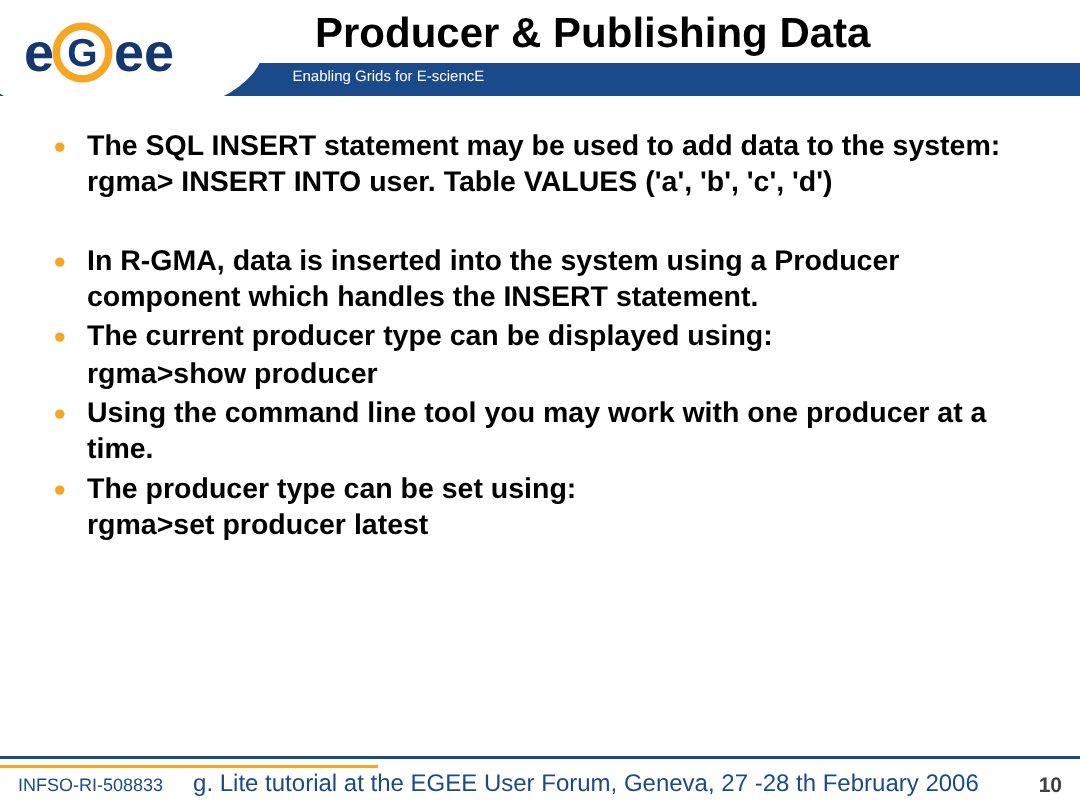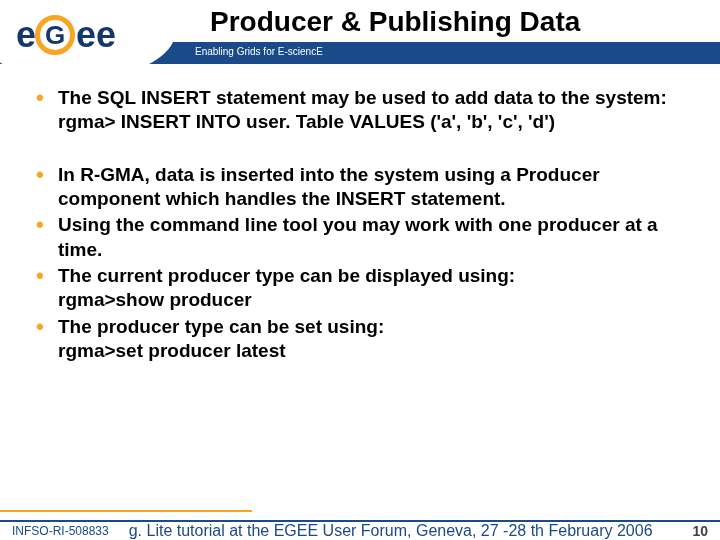--- a/index.html
+++ b/index.html
@@ -50,21 +50,21 @@
     position: relative; padding-left: 24px; margin-bottom: 2px;
     font-size: 19px; font-weight: 700; color: #000; line-height: 1.28;
   }
   ul.bullets > li::before {
     content: "•"; position: absolute; left: 2px; top: 0;
     color: #f6a623; font-size: 22px; line-height: 1.1;
   }
   .subline { display: block; }
   .gap { height: 26px; }
   .footer {
-    position: absolute; left: 0; bottom: 0; width: 100%; height: 20px;
+    position: absolute; left: 0; bottom: 0; width: 100%; height: 36px;
     display: flex; align-items: center; border-top: 2px solid #1a4a8a;
     padding: 0 12px;
   }
   .footer-left {
     font-size: 12px; color: #1a4a8a; flex: 0 0 auto; margin-right: 20px;
   }
   .footer-center {
     flex: 1; font-size: 16px; font-weight: 400; color: #1a4a8a;
   }
   .footer-right {
@@ -103,25 +103,25 @@
     </li>
   </ul>
 
   <div class="gap"></div>
 
   <ul class="bullets">
     <li>
       <span>In R-GMA, data is inserted into the system using a Producer component which handles the INSERT statement.</span>
     </li>
     <li>
-      <span>Using the command line tool you may work with one producer at a time.</span>
+      <span>The current producer type can be displayed using:</span>
+      <span class="subline">rgma&gt;show producer</span>
     </li>
     <li>
-      <span>The current producer type can be displayed using:</span>
-      <span class="subline">rgma&gt;show producer</span>
+      <span>Using the command line tool you may work with one producer at a time.</span>
     </li>
     <li>
       <span>The producer type can be set using:</span>
       <span class="subline">rgma&gt;set producer latest</span>
     </li>
   </ul>
 </div>
 
 <div class="orange-accent"></div>
 <div class="footer">

